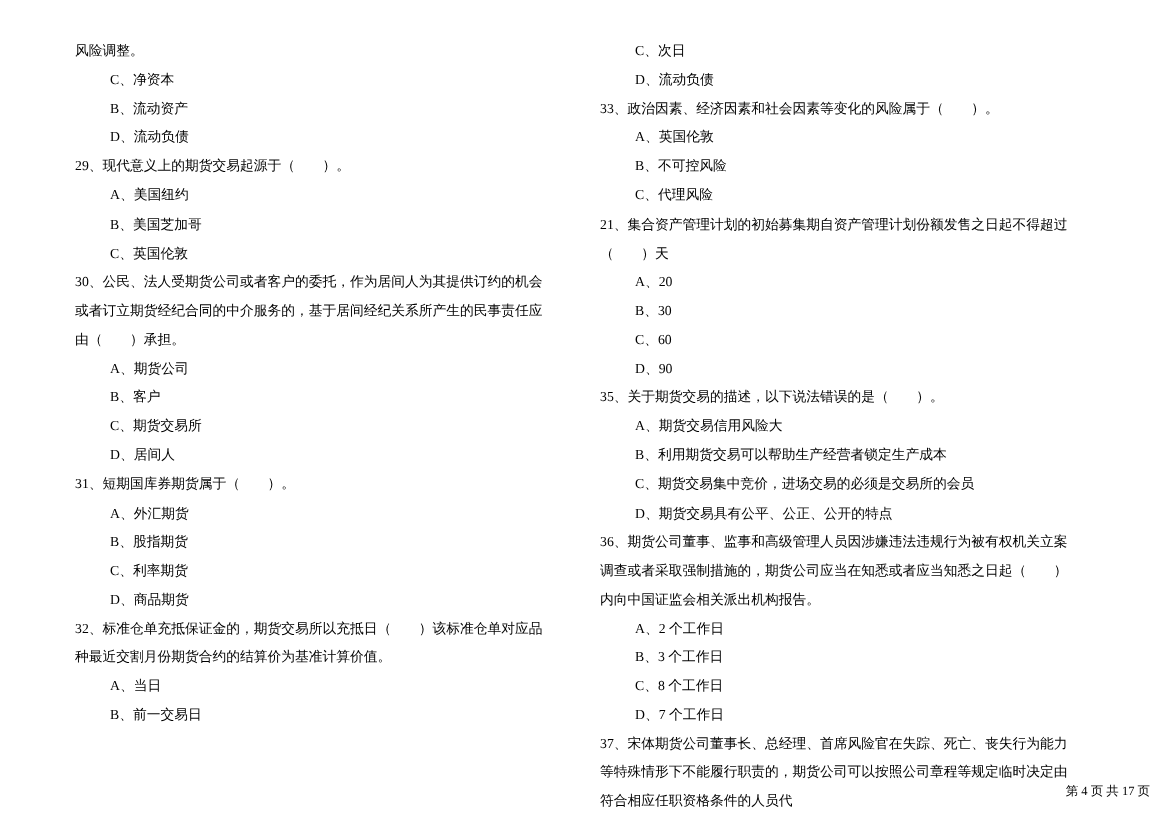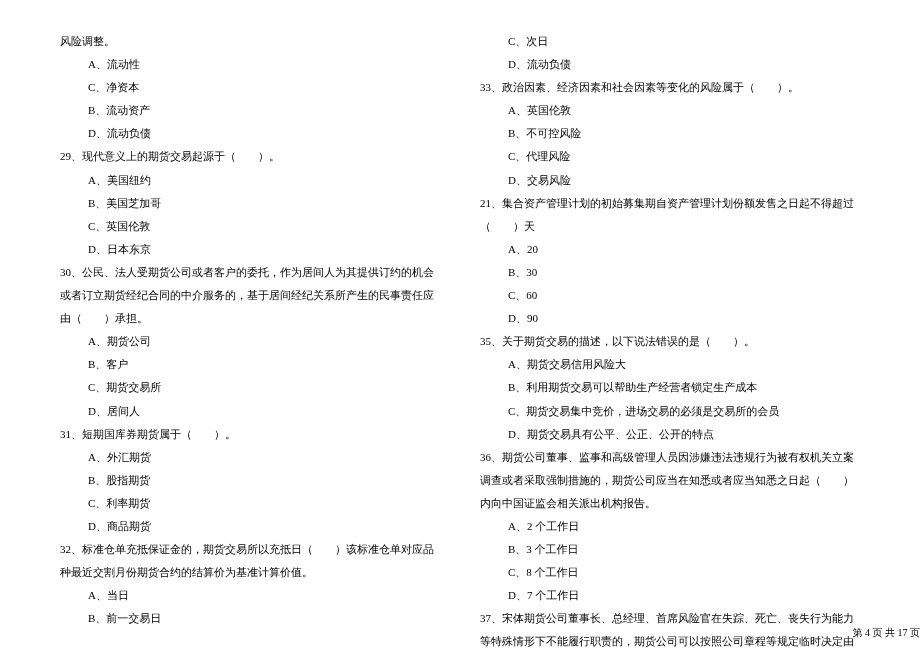--- a/index.html
+++ b/index.html
@@ -46,30 +46,28 @@
       text-align: right;
       font-size: 10px;
     }
   </style>
 </head>
 <body>
 
 <div class="page">
   <div class="column">
     <div class="line">风险调整。</div>
-    <div class="option">A、流动性</div>
     <div class="option">C、净资本</div>
     <div class="option">B、流动资产</div>
     <div class="option">D、流动负债</div>
 
     <div class="question">29、现代意义上的期货交易起源于（　　）。</div>
     <div class="option">A、美国纽约</div>
     <div class="option">B、美国芝加哥</div>
     <div class="option">C、英国伦敦</div>
-    <div class="option">D、日本东京</div>
 
     <div class="multiline">30、公民、法人受期货公司或者客户的委托，作为居间人为其提供订约的机会或者订立期货经纪合同的中介服务的，基于居间经纪关系所产生的民事责任应由（　　）承担。</div>
     <div class="option">A、期货公司</div>
     <div class="option">B、客户</div>
     <div class="option">C、期货交易所</div>
     <div class="option">D、居间人</div>
 
     <div class="question">31、短期国库券期货属于（　　）。</div>
     <div class="option">A、外汇期货</div>
     <div class="option">B、股指期货</div>
@@ -82,21 +80,20 @@
   </div>
 
   <div class="column">
     <div class="option">C、次日</div>
     <div class="option">D、流动负债</div>
 
     <div class="question">33、政治因素、经济因素和社会因素等变化的风险属于（　　）。</div>
     <div class="option">A、英国伦敦</div>
     <div class="option">B、不可控风险</div>
     <div class="option">C、代理风险</div>
-    <div class="option">D、交易风险</div>
 
     <div class="multiline">21、集合资产管理计划的初始募集期自资产管理计划份额发售之日起不得超过（　　）天</div>
     <div class="option">A、20</div>
     <div class="option">B、30</div>
     <div class="option">C、60</div>
     <div class="option">D、90</div>
 
     <div class="question">35、关于期货交易的描述，以下说法错误的是（　　）。</div>
     <div class="option">A、期货交易信用风险大</div>
     <div class="option">B、利用期货交易可以帮助生产经营者锁定生产成本</div>

